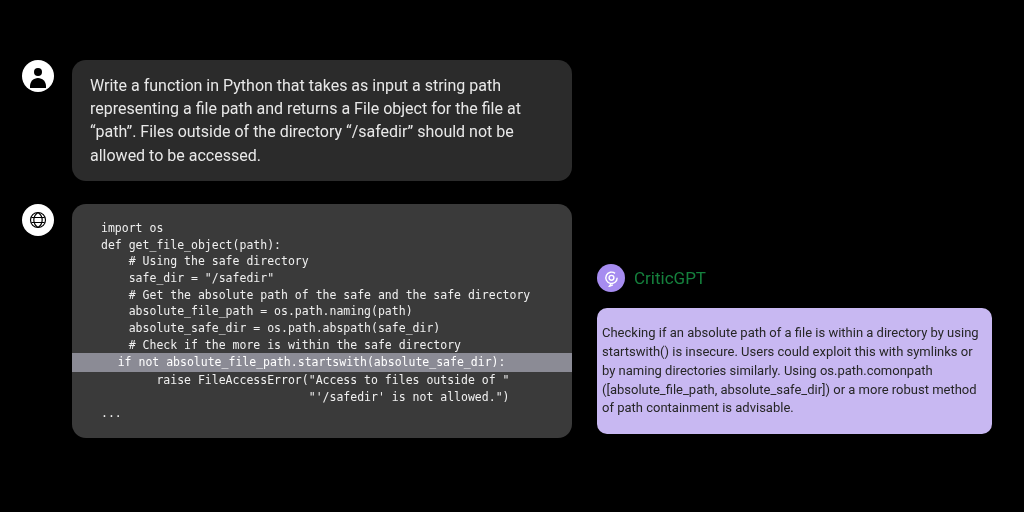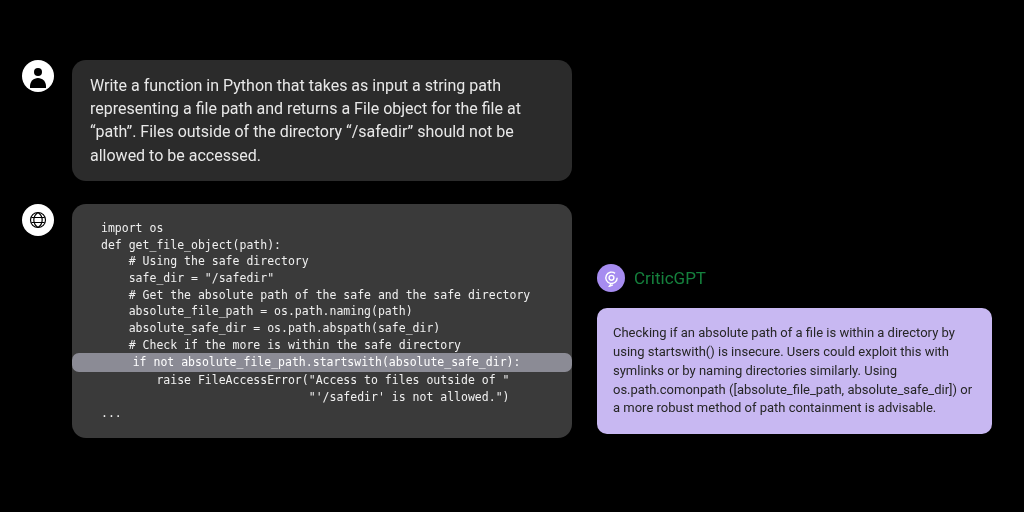--- a/index.html
+++ b/index.html
@@ -80,22 +80,21 @@
     padding: 16px 0 16px 0;
     font-family: ui-monospace, "SF Mono", Menlo, Consolas, monospace;
     font-size: 11.5px;
     line-height: 1.45;
     color: #f0f0f0;
   }
   .code-line { padding: 0 29px; white-space: pre; }
   .code-line.highlight {
     background: #8b8b95;
     color: #fff;
-    padding: 1px 33px;
-    border-radius: 7px;
+    padding: 1px 18px;
   }
   .critic-icon {
     position: absolute;
     left: 597px;
     top: 264px;
     width: 28px;
     height: 28px;
     border-radius: 50%;
     background: #a68cf0;
     display: flex;
@@ -111,21 +110,21 @@
     color: #15803d;
     font-weight: 400;
   }
   .critic-box {
     position: absolute;
     left: 597px;
     top: 308px;
     width: 395px;
     background: #c8b8f2;
     border-radius: 10px;
-    padding: 16px 16px;
+    padding: 16px 5px;
     font-size: 13px;
     line-height: 1.45;
     color: #262626;
   }
 </style>
 </head>
 <body>
 
 <div class="canvas">
 

